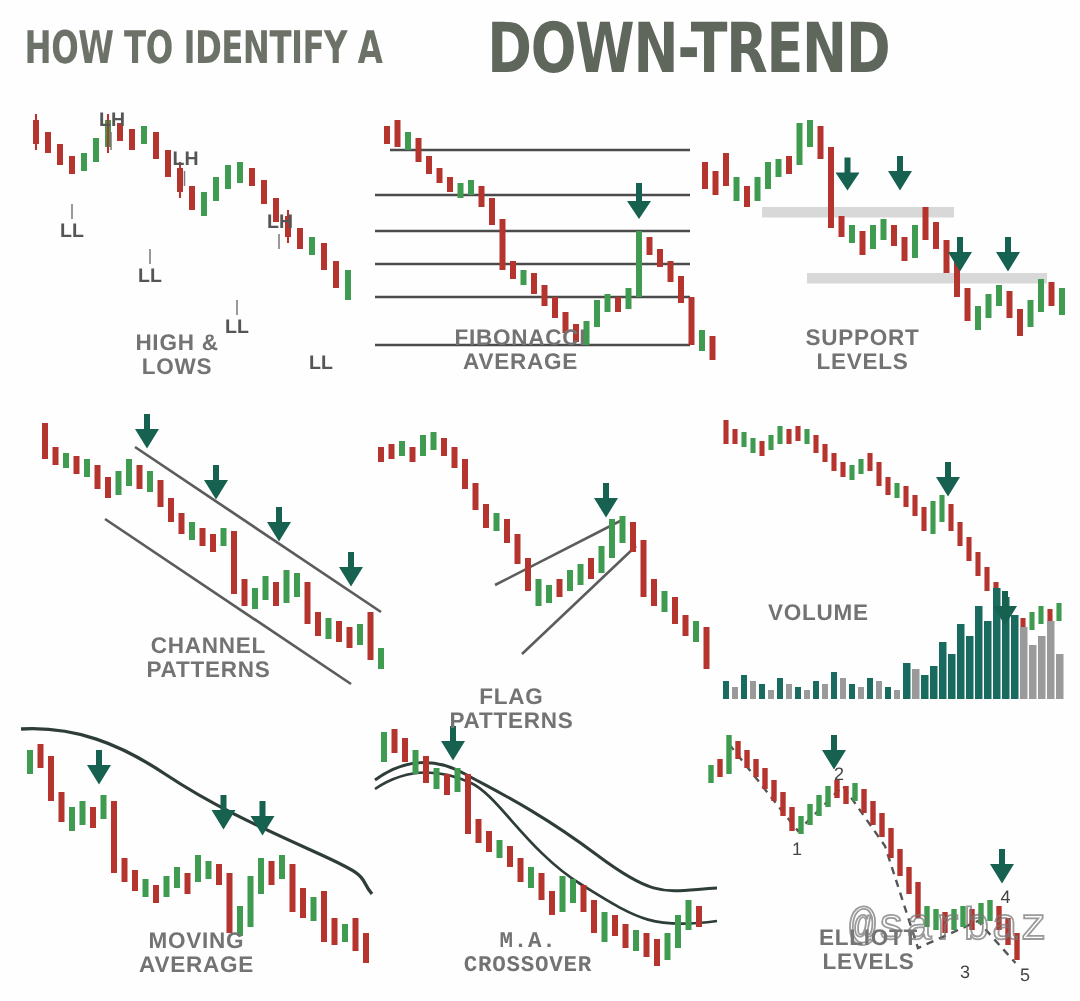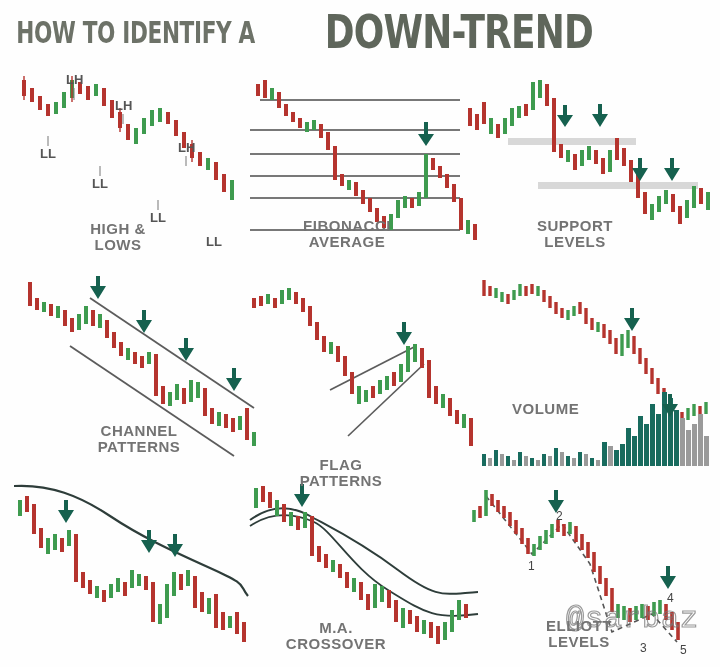--- a/index.html
+++ b/index.html
@@ -715,20 +715,22 @@
             <line x1="227" y1="140" x2="227" y2="162"></line>
             <line x1="234" y1="150" x2="234" y2="170"></line>
           </g>
       </g>
       <g fill="#16614f">
         <path d="M54 28 l0 10 -6 0 8 13 8 -13 -6 0 0 -10 z"></path>
         <path d="M137 58 l0 10 -6 0 8 13 8 -13 -6 0 0 -10 z"></path>
         <path d="M163 62 l0 10 -6 0 8 13 8 -13 -6 0 0 -10 z"></path>
       </g>
     </svg>
+    <div class="caption" style="left:46px;top:148px;width:150px;">MOVING
+AVERAGE</div>
   </div>
 
   <div class="panel" style="left:248px;top:472px;">
     <svg width="232" height="192" viewBox="0 0 232 192">
       <path d="M2 48 C 24 32, 44 34, 62 44 S 110 68, 150 98 S 196 122, 230 120" fill="none" stroke="#2e3d3a" stroke-width="2"></path>
       <path d="M2 54 C 26 38, 48 42, 66 50 S 104 96, 140 118 S 186 148, 230 142" fill="none" stroke="#2e3d3a" stroke-width="1.8"></path>
       <g stroke-width="4">
         <g stroke="#3e9b4f">
             <line x1="8" y1="16" x2="8" y2="36"></line>
           </g>
@@ -798,21 +800,21 @@
             <line x1="211" y1="128" x2="211" y2="148"></line>
           </g>
         <g stroke="#b5342e">
             <line x1="218" y1="132" x2="218" y2="146"></line>
           </g>
       </g>
       <g fill="#16614f">
         <path d="M52 12 l0 10 -6 0 8 13 8 -13 -6 0 0 -10 z"></path>
       </g>
     </svg>
-    <div class="caption" style="left:8px;top:148px;width:160px;">M.A.
+    <div class="caption" style="left:24px;top:148px;width:160px;font-family:Liberation Mono, monospace;">M.A.
 CROSSOVER</div>
   </div>
 
   <div class="panel" style="left:462px;top:472px;">
     <svg width="255" height="194" viewBox="0 0 255 194">
       <g stroke="#555" stroke-width="1.6" stroke-dasharray="5 4" fill="none">
         <path d="M24 24 L70 82 L100 52 L128 92 L150 160 L190 142 L215 170"></path>
       </g>
       <g stroke-width="3.6">
         <g stroke="#3e9b4f">

